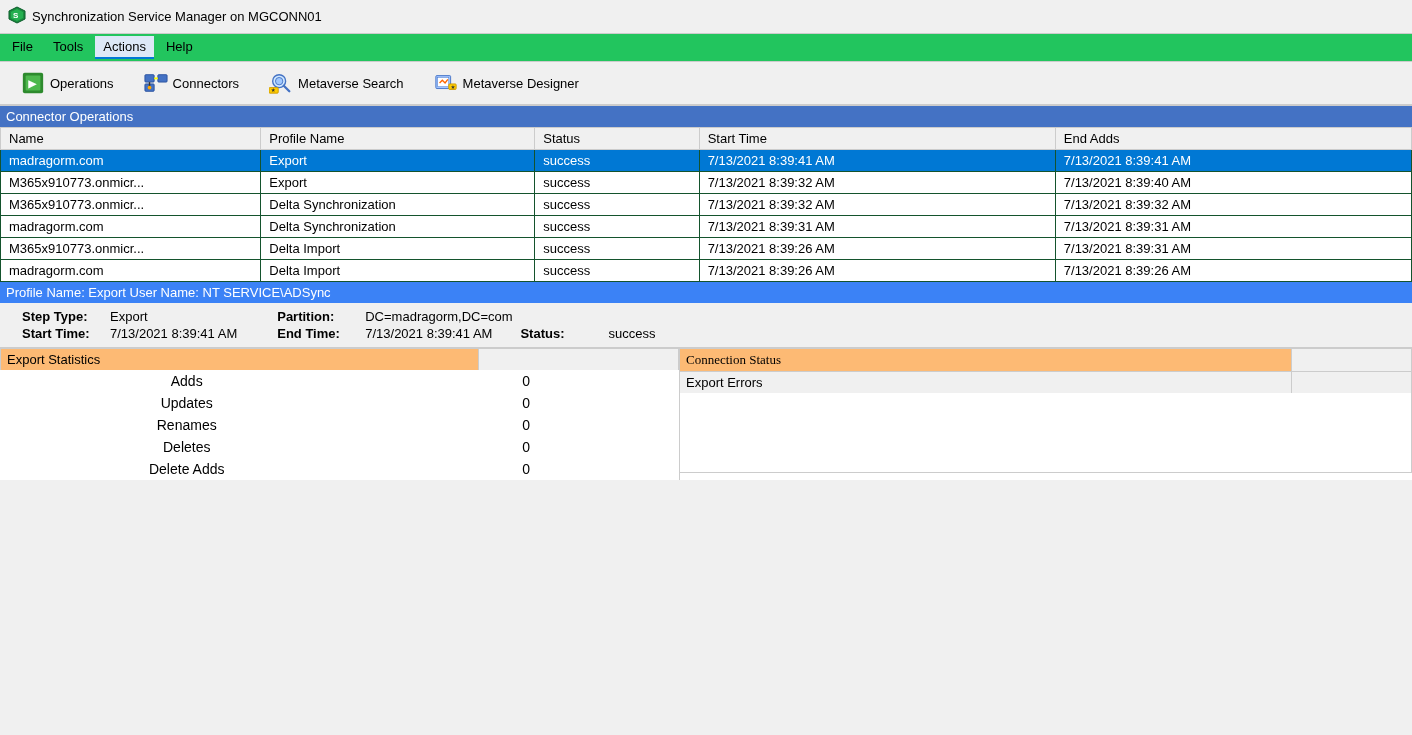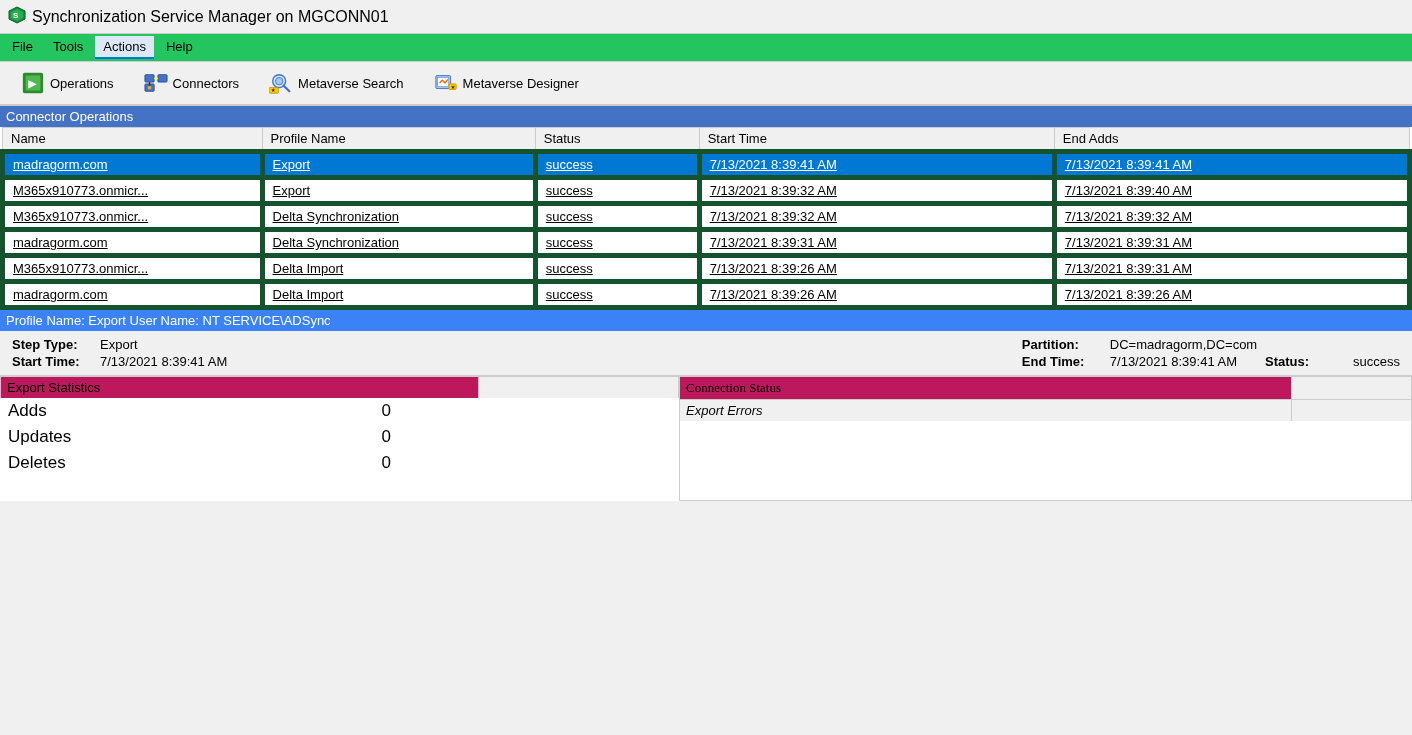--- a/index.html
+++ b/index.html
@@ -15,21 +15,21 @@
     
     .title-bar {
       background: #f0f0f0;
       padding: 6px 8px;
       display: flex;
       align-items: center;
       gap: 6px;
       border-bottom: 1px solid #ccc;
     }
     .title-bar-text {
-      font-size: 16px;
+      font-size: 13px;
       color: #000;
     }
 
     
     .menu-bar {
       background: #22c55e;
       display: flex;
       padding: 2px 4px;
       border-bottom: 1px solid #ccc;
       gap: 4px;
@@ -82,43 +82,41 @@
     }
     .connector-table th {
       background: #f0f0f0;
       border: 1px solid #ccc;
       padding: 3px 8px;
       text-align: left;
       font-weight: normal;
       font-size: 13px;
     }
     .connector-table td {
-      border: 5px solid #14532d;
+      border: 1px solid #14532d;
       padding: 3px 8px;
       font-size: 13px;
-      text-decoration: underline;
     }
     .connector-table tr.selected td {
       background: #0078d4;
       color: #fff;
     }
 
     
     .details-header {
       background: #3b82f6;
       color: #fff;
       padding: 3px 6px;
       font-size: 13px;
     }
     .details-body {
       background: #f0f0f0;
-      padding: 6px 12px;
+      padding: 6px 22px;
       display: flex;
       gap: 40px;
-      justify-content: space-between;
     }
     .detail-col { display: flex; flex-direction: column; gap: 2px; }
     .detail-row { display: flex; align-items: baseline; gap: 8px; }
     .detail-label { font-weight: bold; font-size: 13px; min-width: 80px; }
     .detail-value { font-size: 13px; }
 
     
     .lower-panels {
       display: flex;
       background: #f0f0f0;
@@ -129,34 +127,35 @@
       width: 680px;
       border-right: 1px solid #ccc;
       background: #fff;
     }
     .panel-right {
       flex: 1;
       background: #fff;
     }
 
     .panel-section-header {
-      background: #be185d;
+      background: #fdba74;
       border: 1px solid #ccc;
       padding: 3px 6px;
       font-size: 13px;
     }
 
     .stats-table {
       width: 100%;
       border-collapse: collapse;
     }
     .stats-table td {
       padding: 3px 8px;
-      font-size: 17px;
+      font-size: 14px;
       border: none;
+      text-align: center;
     }
     .stats-table td:first-child {
       width: 55%;
     }
 
     .connection-table {
       width: 100%;
       border-collapse: collapse;
     }
     .connection-table td {
@@ -367,33 +366,41 @@
         <tbody id="stats-tbody">
         <tr>
               <td>Adds</td>
               <td>0</td>
             </tr>
             <tr>
               <td>Updates</td>
               <td>0</td>
             </tr>
             <tr>
+              <td>Renames</td>
+              <td>0</td>
+            </tr>
+            <tr>
               <td>Deletes</td>
+              <td>0</td>
+            </tr>
+            <tr>
+              <td>Delete Adds</td>
               <td>0</td>
             </tr>
           </tbody>
       </table>
     </div>
 
     <div class="panel-right">
       <div style="display:flex; border: 1px solid #ccc; border-bottom: none; border-left: none;">
         <div class="panel-section-header" style="flex:1; border:none;font-family:Liberation Serif, serif;">Connection Status</div>
         <div style="width: 120px; background: #f0f0f0; border-left: 1px solid #ccc;"></div>
       </div>
 
       <div style="display:flex; border: 1px solid #ccc; border-bottom: none; border-left: none;">
-        <div class="export-errors-header" style="flex:1; border:none;font-style:italic;">Export Errors</div>
+        <div class="export-errors-header" style="flex:1; border:none;">Export Errors</div>
         <div style="width: 120px; background: #f0f0f0; border-left: 1px solid #ccc;"></div>
       </div>
       <div class="export-errors-body" style="border-left: none; min-height: 80px;"></div>
     </div>
   </div>
 </div>
 
 </body></html>

